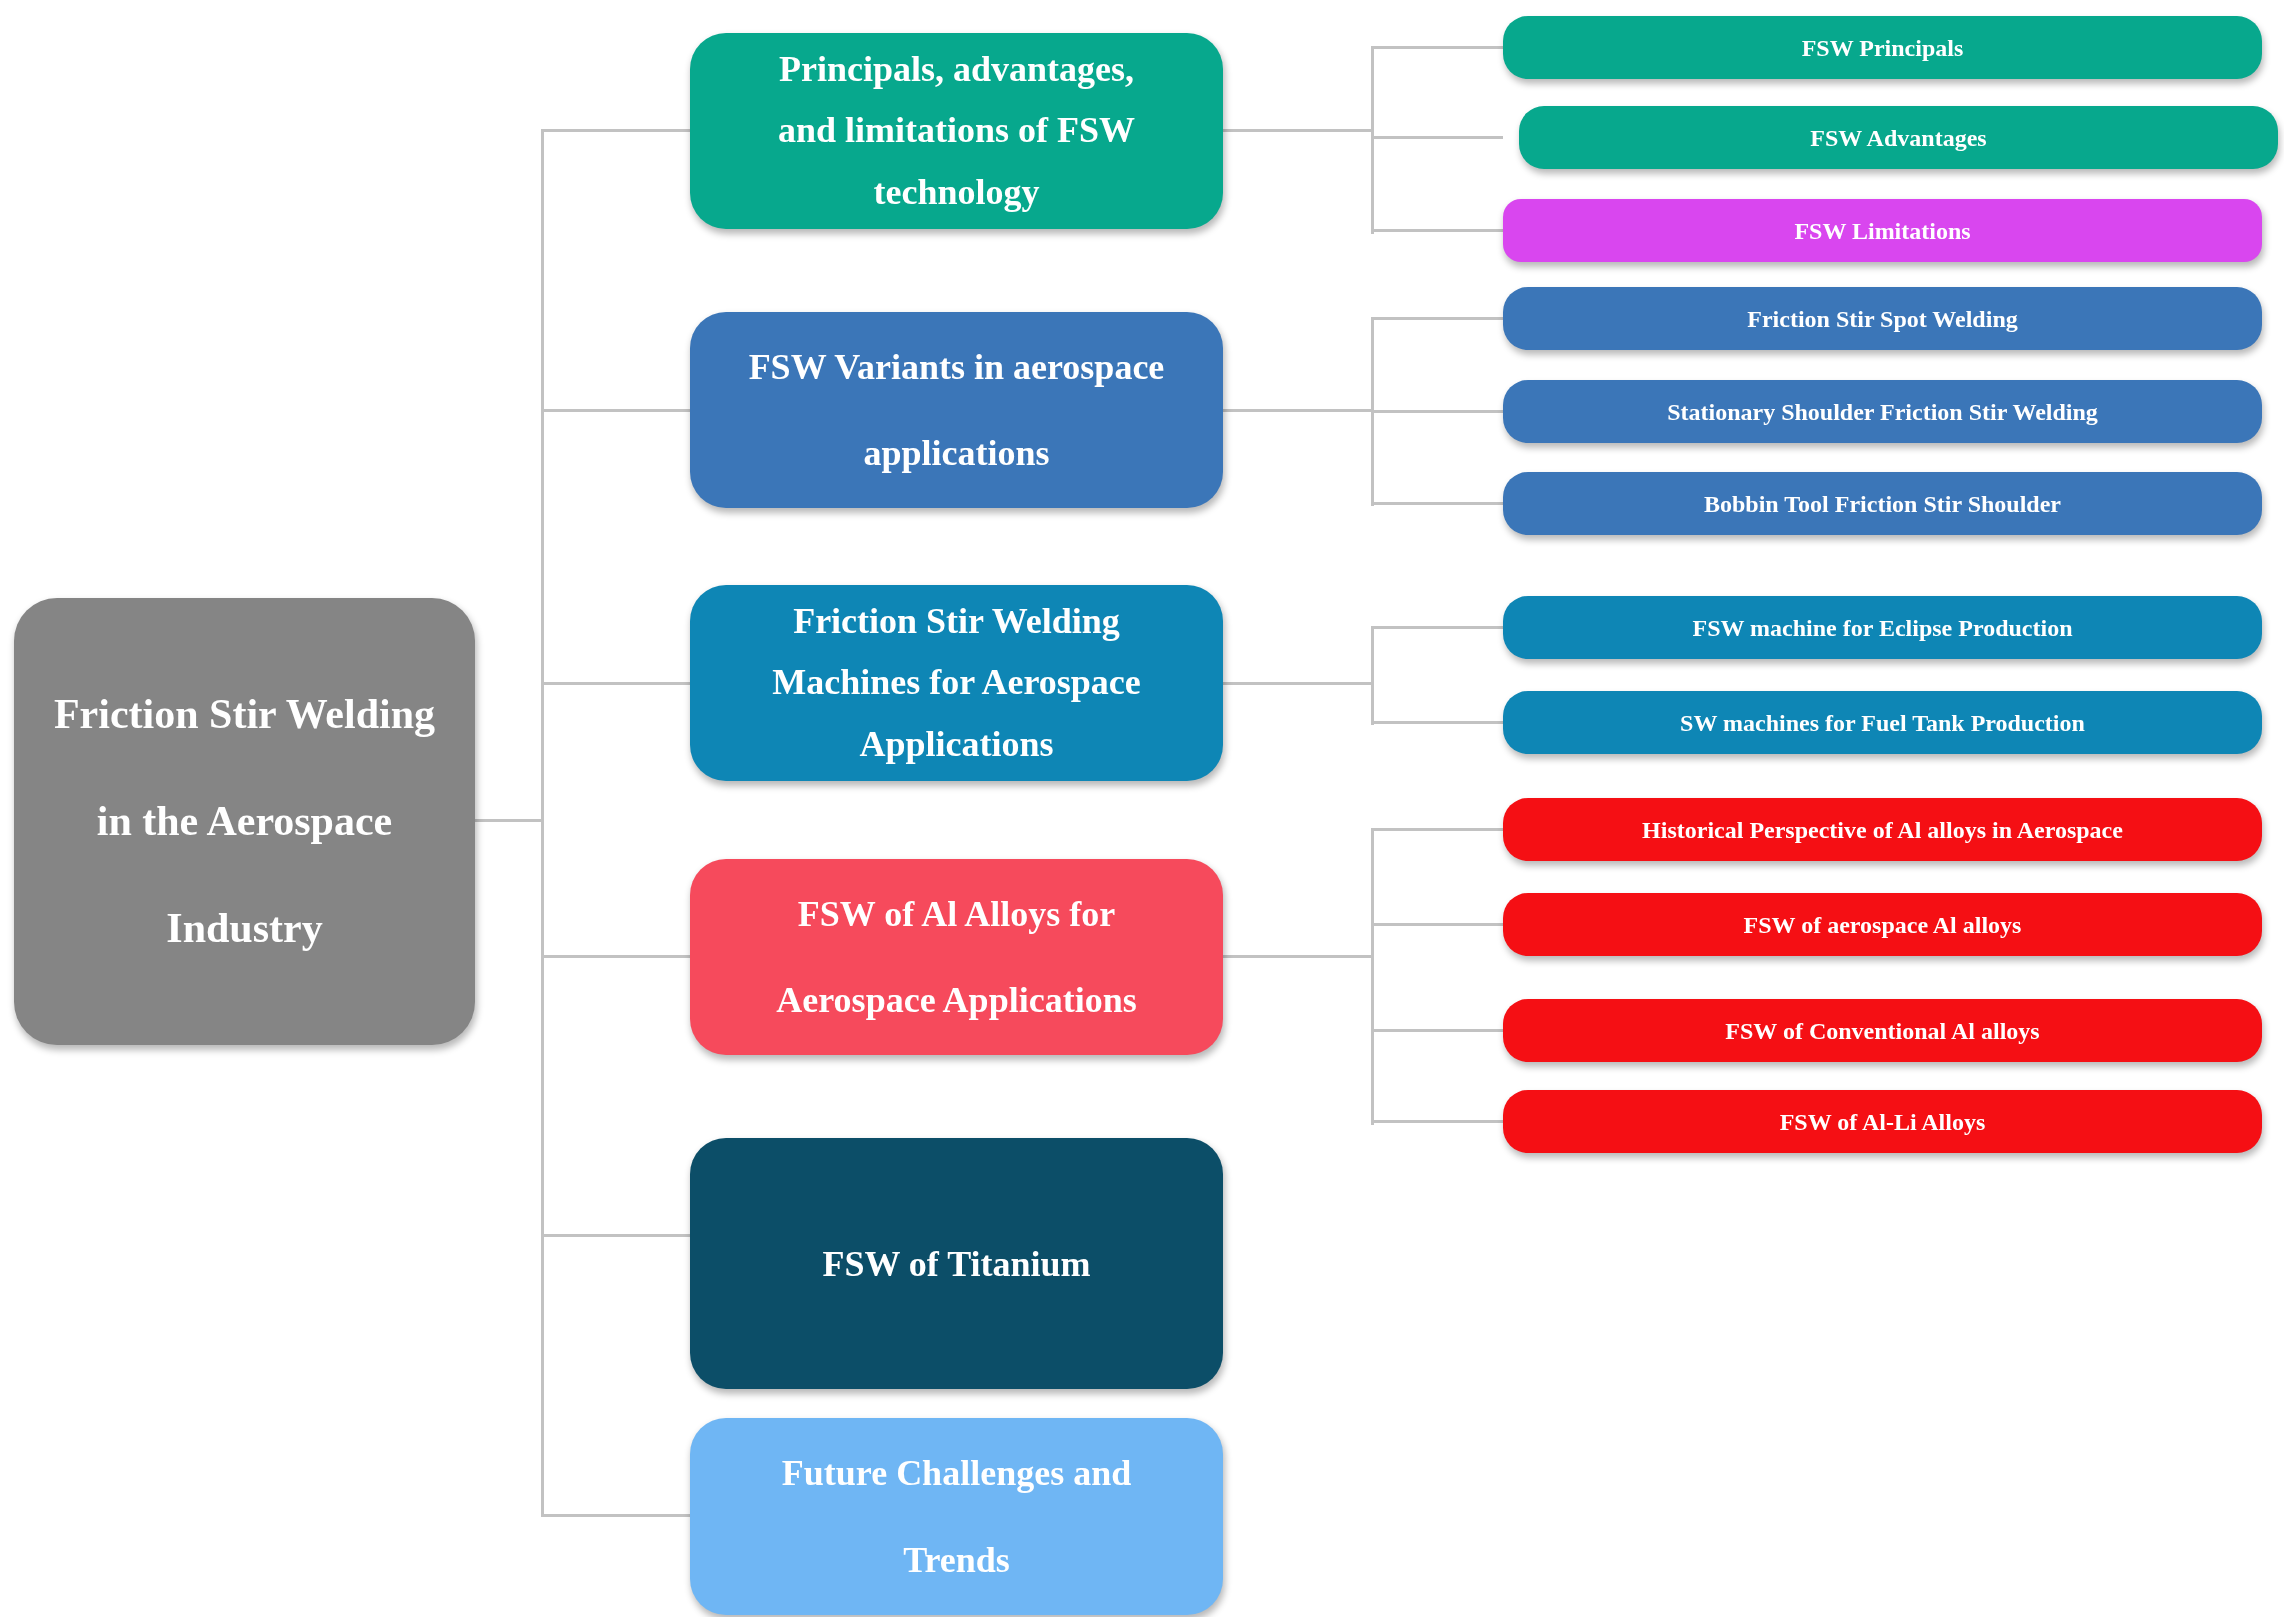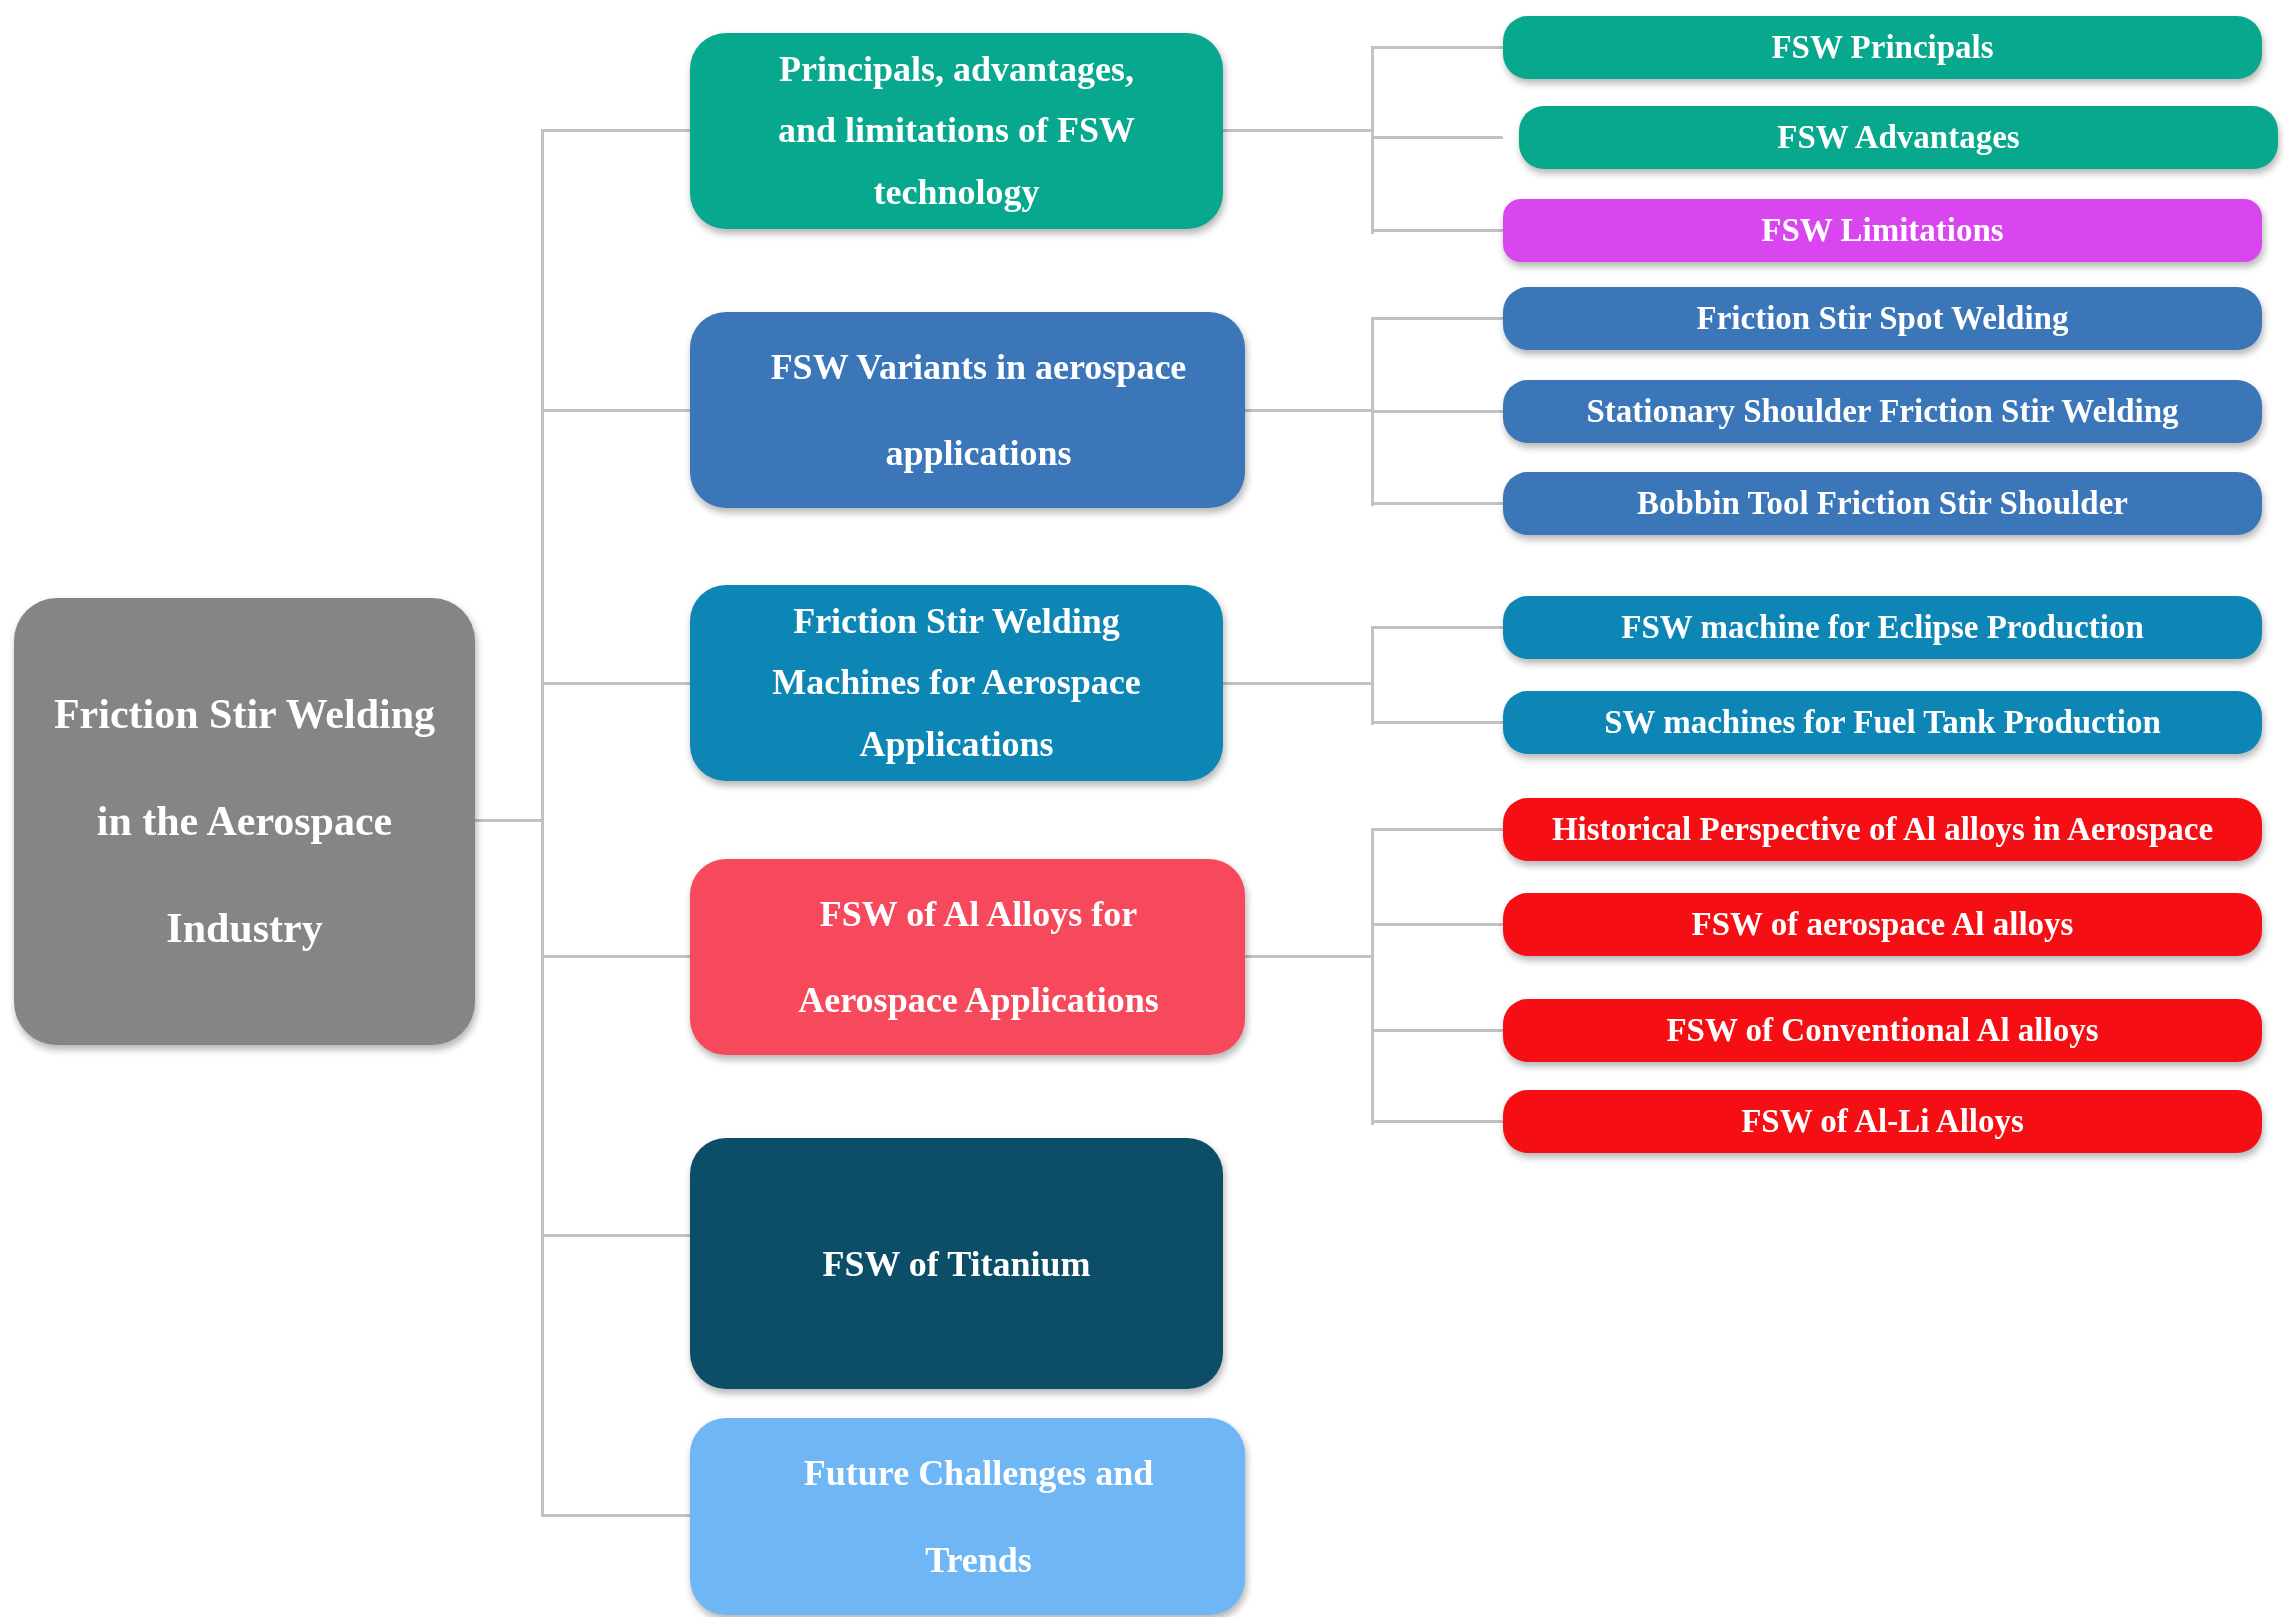--- a/index.html
+++ b/index.html
@@ -16,30 +16,30 @@
     display:flex;
     flex-direction:column;
     align-items:center;
     justify-content:center;
     color:#ffffff;
     font-weight:bold;
     text-align:center;
     box-shadow:1.6px 4.7px 7px rgba(0,0,0,0.28);
   }
   .node{border-radius:36px;}
-  .leaf{border-radius:25px;font-size:33px;line-height:1;}
+  .leaf{border-radius:25px;font-size:24px;line-height:1;}
   .line{position:absolute;background:#c2c2c2;}
 
   
   #root{left:14px;top:598px;width:461px;height:447px;border-radius:43px;font-size:42px;line-height:2.55;}
 
   
   .mid{left:690px;width:533px;font-size:36px;}
   .lh3{line-height:1.7;}
-  .lh2{line-height:2.4;padding-left:22px;}
+  .lh2{line-height:2.4;}
   #b1{top:33px;height:196px;}
   #b2{top:312px;height:196px;}
   #b3{top:585px;height:196px;}
   #b4{top:859px;height:196px;}
   #b5{top:1138px;height:251px;}
   #b6{top:1418px;height:197px;}
 
   
   .leaf{left:1503px;width:759px;height:63px;}
   #l1a{top:16px;}  #l1b{top:106px;margin-left:16px;} #l1c{top:199px;}

